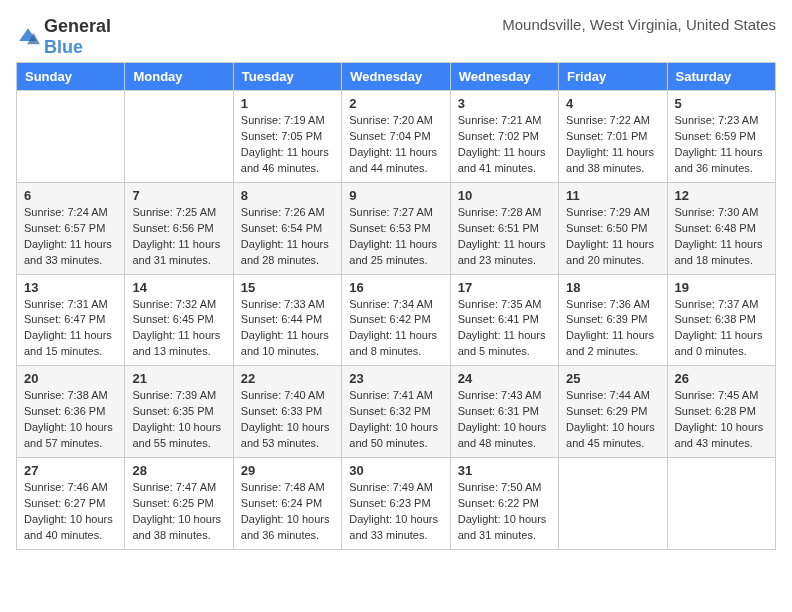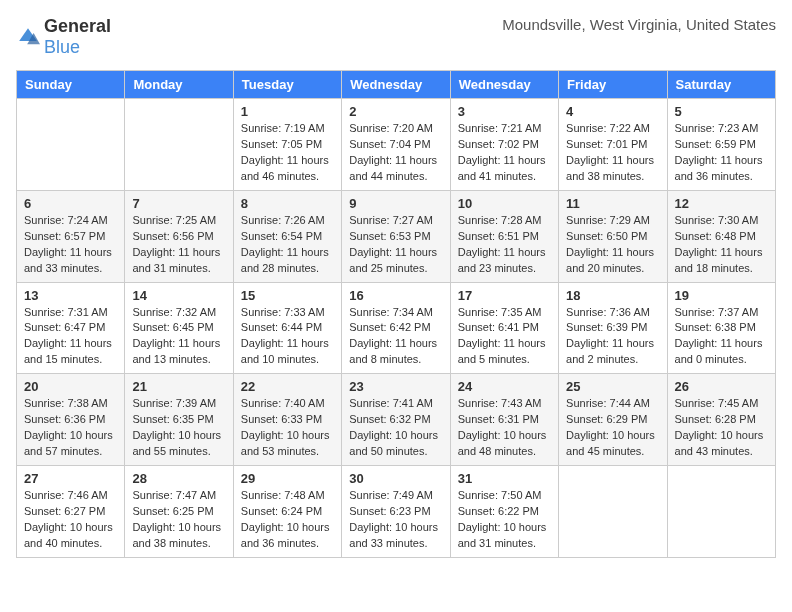--- a/index.html
+++ b/index.html
@@ -7,35 +7,35 @@
       font-family: Arial, sans-serif;
       background: #fff;
       width: 792px;
       min-height: 612px;
       padding: 16px;
     }
     .header-area {
       display: flex;
       justify-content: space-between;
       align-items: flex-start;
-      margin-bottom: 12px;
+      margin-bottom: 4px;
     }
     .logo {
       display: flex;
       align-items: center;
       gap: 4px;
     }
     .logo-text-general {
       font-size: 18px;
       font-weight: bold;
       color: #333;
     }
     .logo-text-blue {
       font-size: 18px;
-      font-weight: normal;
+      font-weight: bold;
       color: #4a90d9;
     }
     .logo-icon {
       width: 24px;
       height: 24px;
     }
     .title-area {
       text-align: right;
     }
     .month-title {

